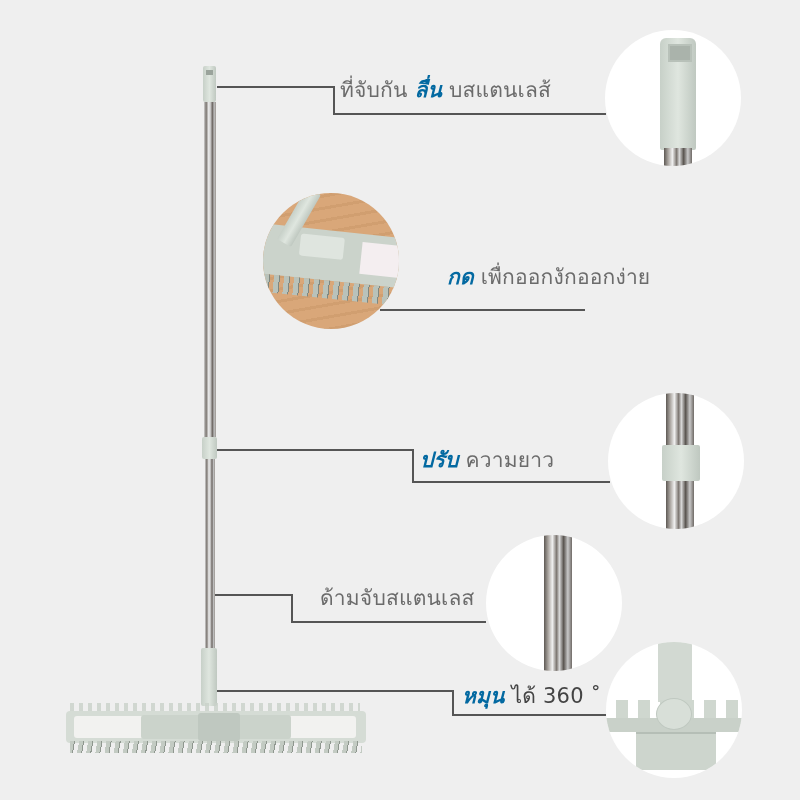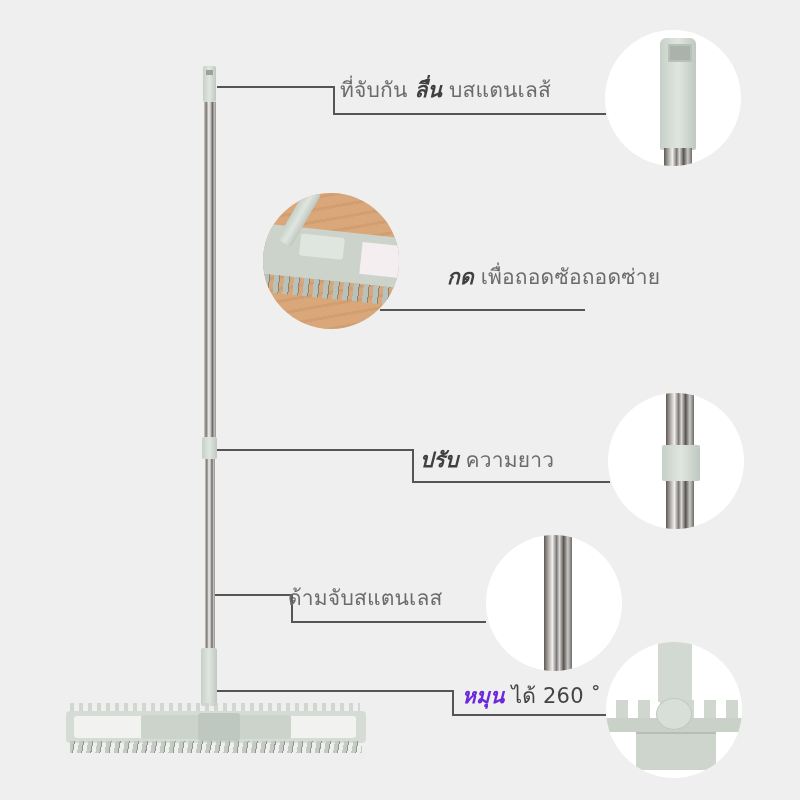--- a/index.html
+++ b/index.html
@@ -6,23 +6,23 @@
     body {
       width: 800px; height: 800px; position: relative; overflow: hidden;
       background: #efefef;
       font-family: "DejaVu Sans", "Liberation Sans", sans-serif;
     }
     .lead { position: absolute; background: #555; }
     .label {
       position: absolute; color: #6b6b6b; font-size: 21px; white-space: nowrap;
       letter-spacing: 0.2px; line-height: 1;
     }
-    .label b { color: #404040; font-style: italic; font-weight: bold; }
+    .label b { color: #0369a1; font-style: italic; font-weight: bold; }
     .label.dark { color: #444; }
-    .label.dark b { color: #6d28d9; }
+    .label.dark b { color: #0369a1; }
     .circle {
       position: absolute; border-radius: 50%; background: #ffffff; overflow: hidden;
     }
     
     .pole {
       position: absolute; width: 12px;
       background: linear-gradient(90deg, #cfcfcf 0%, #7a746f 18%, #e8e8e8 38%, #d2d2d2 52%, #6e6864 70%, #bdbdbd 85%, #9a9590 100%);
     }
     .grip {
       position: absolute; background: linear-gradient(90deg,#c7d0c8,#dfe6df 50%,#bfc8c0);
@@ -86,30 +86,30 @@
 <div>
   <div class="lead" style="left:217px;top:690px;width:237px;height:2px;"></div>
   <div class="lead" style="left:452px;top:690px;width:2px;height:26px;"></div>
   <div class="lead" style="left:452px;top:714px;width:154px;height:2px;"></div>
 </div>
 
 <div class="label" style="left:340px;top:80px;">
   <span>ที่จับกัน </span><b>ลื่น</b><span> บสแตนเลส้</span>
 </div>
 <div class="label" style="left:447px;top:267px;">
-  <b>กด</b><span> เพื่อถอดซัอถอดซ่าย</span>
+  <b>กด</b><span> เพื่กออกงักออกง่าย</span>
 </div>
 <div class="label" style="left:420px;top:450px;">
   <b>ปรับ</b><span> ความยาว</span>
 </div>
-<div class="label" style="left:288px;top:588px;">
+<div class="label" style="left:320px;top:588px;">
   <span>ด้ามจับสแตนเลส</span>
 </div>
 <div class="label dark" style="left:462px;top:686px;">
-  <b>หมุน</b><span> ได้ 260 ˚</span>
+  <b>หมุน</b><span> ได้ 360 ˚</span>
 </div>
 
 <div class="circle" style="left:605px;top:30px;width:136px;height:136px;">
   <div class="grip" style="left:55px;top:8px;width:36px;height:112px;border-radius:6px 6px 2px 2px;">
     <div style="position:absolute;left:8px;top:6px;width:20px;height:14px;background:#aab3ab;border:2px solid #b8c1b9;"></div>
   </div>
   <div class="steel" style="left:59px;top:118px;width:28px;height:18px;"></div>
 </div>
 
 <div class="circle" style="left:263px;top:193px;width:136px;height:136px;background:#d9a779;">

